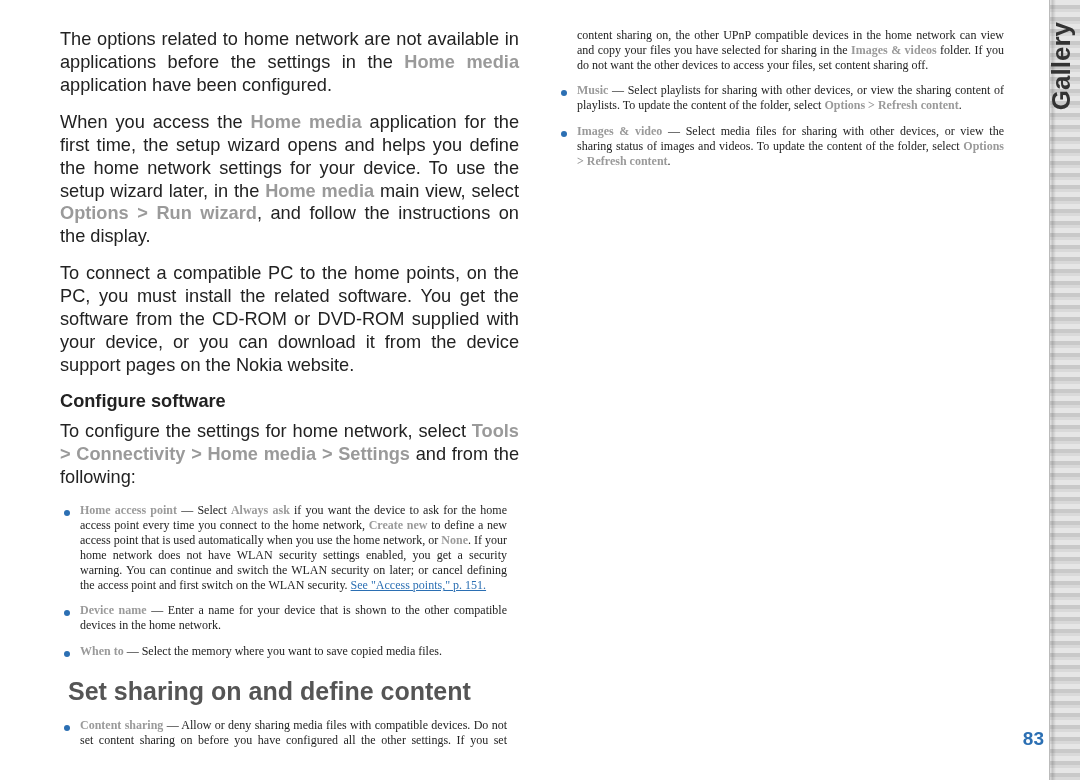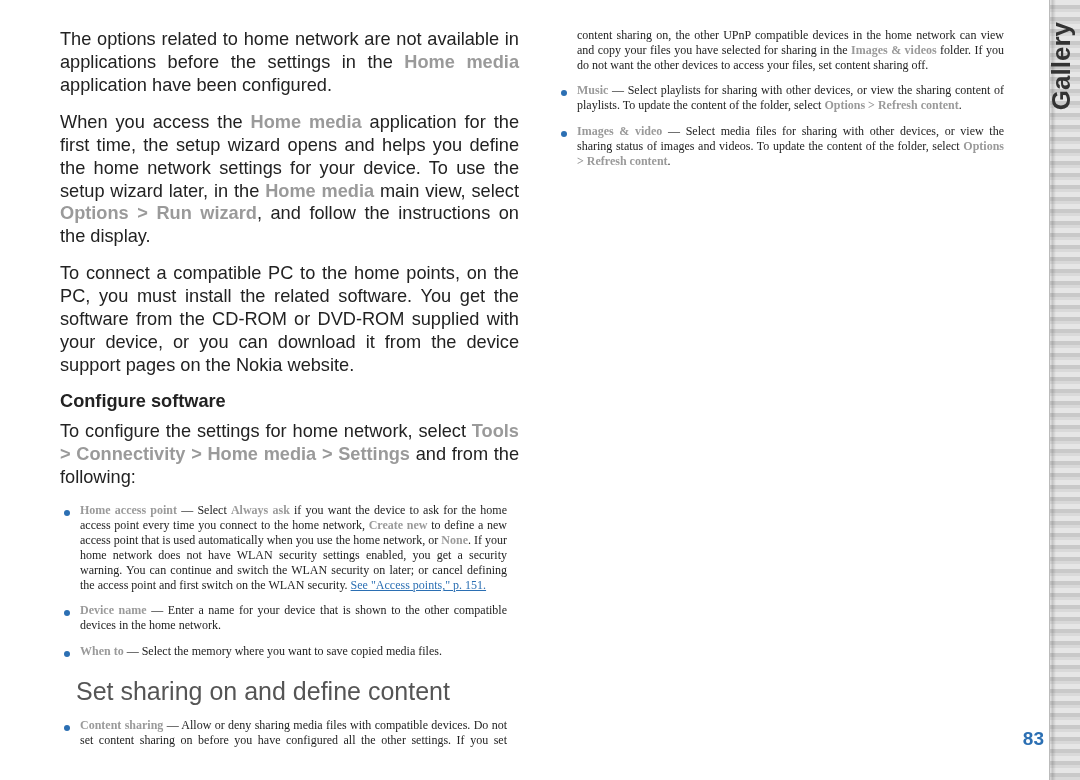--- a/index.html
+++ b/index.html
@@ -2,21 +2,21 @@
 <html><head>
 <meta charset="utf-8">
 <style>
   html,body{margin:0;padding:0;background:#fff;}
   body{width:1080px;height:780px;overflow:hidden;font-family:Arial,Helvetica,sans-serif;color:#222;position:relative;}
   .page{position:absolute;left:0;top:0;width:1016px;height:735px;box-sizing:border-box;padding:28px 0 16px 60px;}
   .cols{column-count:2;column-gap:38px;column-fill:auto;height:724px;}
   .cols p{margin:0 0 14px 0;font-size:18.2px;line-height:1.26;text-align:justify;}
   .soft{font-weight:700;color:#9a9a9a;}
   h3{font-size:18.2px;font-weight:700;margin:10px 0 8px 0;break-after:avoid;}
-  h2{font-size:25px;font-weight:400;color:#555;margin:18px 0 12px 16px;}
+  h2{font-size:25px;font-weight:700;color:#555;margin:18px 0 12px 8px;}
   ul{margin:0 0 14px 0;padding-left:20px;list-style:none;}
   li{position:relative;font-size:12px;line-height:1.26;text-align:justify;margin:0 12px 10px 0;font-family:Liberation Serif, serif;}
   li::before{content:"";position:absolute;left:-16px;top:7px;width:6px;height:6px;border-radius:50%;background:#2b6fb3;}
   a.link{color:#2b6fb3;text-decoration:underline;}
   .sidebar{position:absolute;right:0;top:0;width:60px;height:780px;}
   .band{position:absolute;right:0;width:30px;top:0;height:780px;
     background:
       linear-gradient(90deg, rgba(0,0,0,0) 0%, rgba(0,0,0,0.15) 8%, rgba(0,0,0,0) 20%) ,
       repeating-linear-gradient(0deg,#d9d9d9 0 3px,#c9c9c9 3px 7px,#e6e6e6 7px 12px);
     border-left:1px solid #bbb;}

